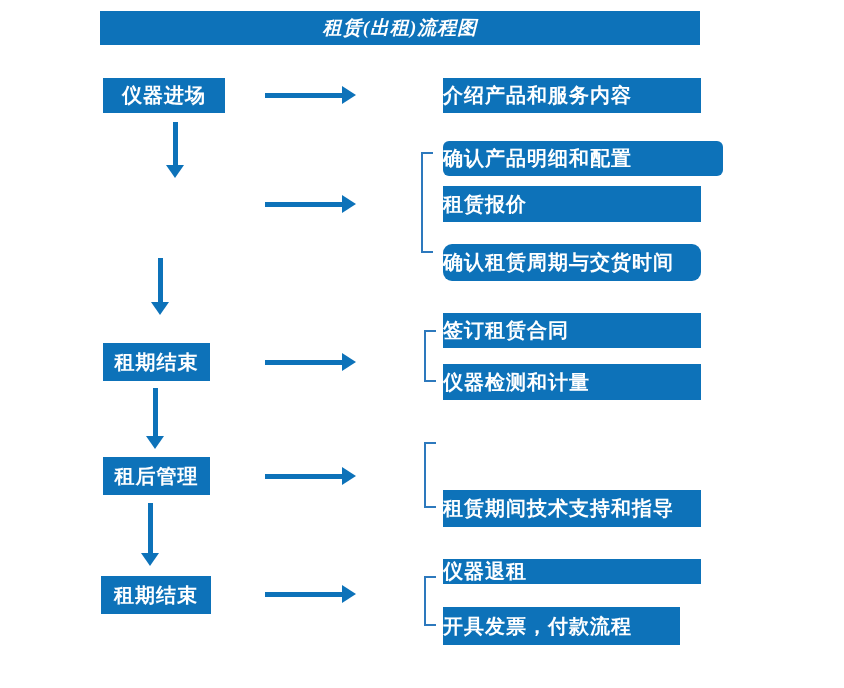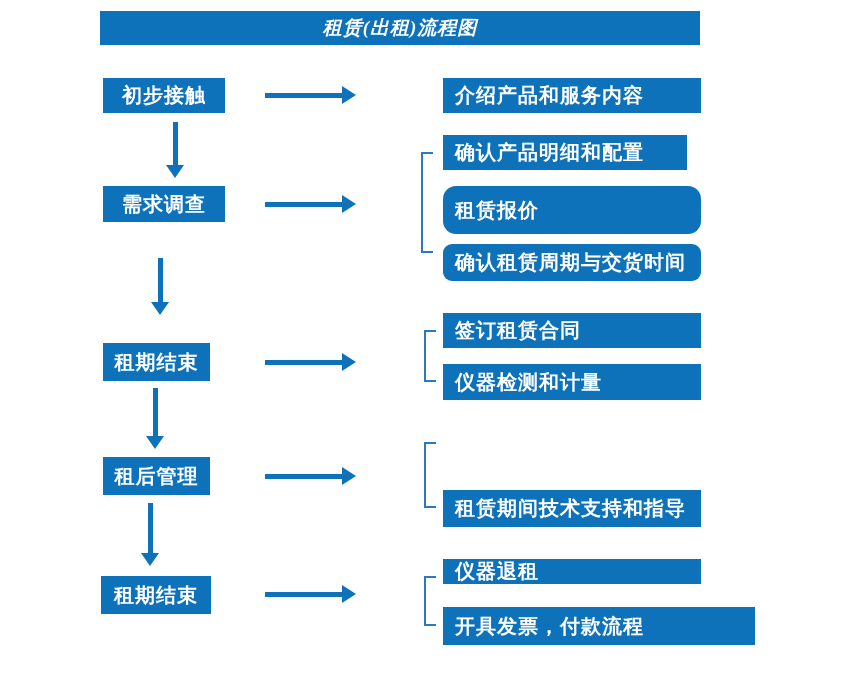--- a/index.html
+++ b/index.html
@@ -7,21 +7,21 @@
   #canvas {
     position:relative; width:844px; height:688px; background:#ffffff;
     font-family:"Liberation Serif","DejaVu Serif",serif; overflow:hidden;
   }
   .box {
     position:absolute; background:var(--blue); color:#ffffff;
     font-weight:bold; font-size:20px; letter-spacing:1px;
     display:flex; align-items:center; box-sizing:border-box;
   }
   .stage  { justify-content:center; text-align:center; }
-  .detail { justify-content:flex-start; padding-left:12px; }
+  .detail { justify-content:flex-start; }
   .title-bar {
     position:absolute; left:100px; top:11px; width:600px; height:34px;
     background:var(--blue); color:#ffffff; font-weight:bold; font-size:19px;
     letter-spacing:1px; display:flex; align-items:center; justify-content:center;font-style:italic;
   }
   .h-arrow { position:absolute; height:5px; background:var(--blue); }
   .h-arrow::after {
     content:""; position:absolute; right:-13px; top:-7px; width:0; height:0;
     border-left:14px solid var(--blue);
     border-top:9px solid transparent; border-bottom:9px solid transparent;
@@ -39,22 +39,21 @@
 </style>
 </head>
 <body>
 
 <div id="canvas">
 
   <div class="title-bar">
     <span>租赁(出租)流程图</span>
   </div>
 
-  <div class="box stage" style="left:103px; top:78px;  width:122px; height:35px;">初步接触</div>
-  <div class="box stage" style="left:103px; top:186px; width:122px; height:36px;">需求调查</div>
+  <div class="box stage" style="left:103px; top:78px;  width:122px; height:35px;">仪器进场</div>
   <div class="box stage" style="left:103px; top:343px; width:107px; height:38px;">租期结束</div>
   <div class="box stage" style="left:103px; top:457px; width:107px; height:38px;text-align:right;">租后管理</div>
   <div class="box stage" style="left:101px; top:576px; width:110px; height:38px;">租期结束</div>
 
   <div class="v-arrow" style="left:173px; top:122px; height:44px;"></div>
   <div class="v-arrow" style="left:158px; top:258px; height:45px;"></div>
   <div class="v-arrow" style="left:153px; top:388px; height:49px;"></div>
   <div class="v-arrow" style="left:148px; top:503px; height:51px;"></div>
 
   <div class="h-arrow" style="left:265px; top:93px;  width:78px;"></div>
@@ -63,25 +62,25 @@
   <div class="h-arrow" style="left:265px; top:474px; width:78px;"></div>
   <div class="h-arrow" style="left:265px; top:592px; width:78px;"></div>
 
   <div class="bracket" style="left:421px; top:152px; height:101px;"></div>
   <div class="bracket" style="left:424px; top:330px; height:52px;"></div>
   <div class="bracket" style="left:424px; top:442px; height:66px;"></div>
   <div class="bracket" style="left:424px; top:576px; height:50px;"></div>
 
   <div class="box detail" style="left:443px; top:78px;  width:258px; height:35px;">介绍产品和服务内容</div>
 
-  <div class="box detail" style="left:443px; top:135px; width:244px; height:35px;">确认产品明细和配置</div>
-  <div class="box detail" style="left:443px; top:186px; width:258px; height:48px;border-radius:13px;">租赁报价</div>
+  <div class="box detail" style="left:443px; top:141px; width:280px; height:35px;border-radius:6px;">确认产品明细和配置</div>
+  <div class="box detail" style="left:443px; top:186px; width:258px; height:36px;">租赁报价</div>
   <div class="box detail" style="left:443px; top:244px; width:258px; height:37px;border-radius:9px;">确认租赁周期与交货时间</div>
 
   <div class="box detail" style="left:443px; top:313px; width:258px; height:35px;">签订租赁合同</div>
   <div class="box detail" style="left:443px; top:364px; width:258px; height:36px;text-align:right;">仪器检测和计量</div>
 
   <div class="box detail" style="left:443px; top:490px; width:258px; height:37px;">租赁期间技术支持和指导</div>
 
   <div class="box detail" style="left:443px; top:559px; width:258px; height:25px;">仪器退租</div>
-  <div class="box detail" style="left:443px; top:607px; width:312px; height:38px;">开具发票，付款流程</div>
+  <div class="box detail" style="left:443px; top:607px; width:237px; height:38px;">开具发票，付款流程</div>
 
 </div>
 
 </body></html>

